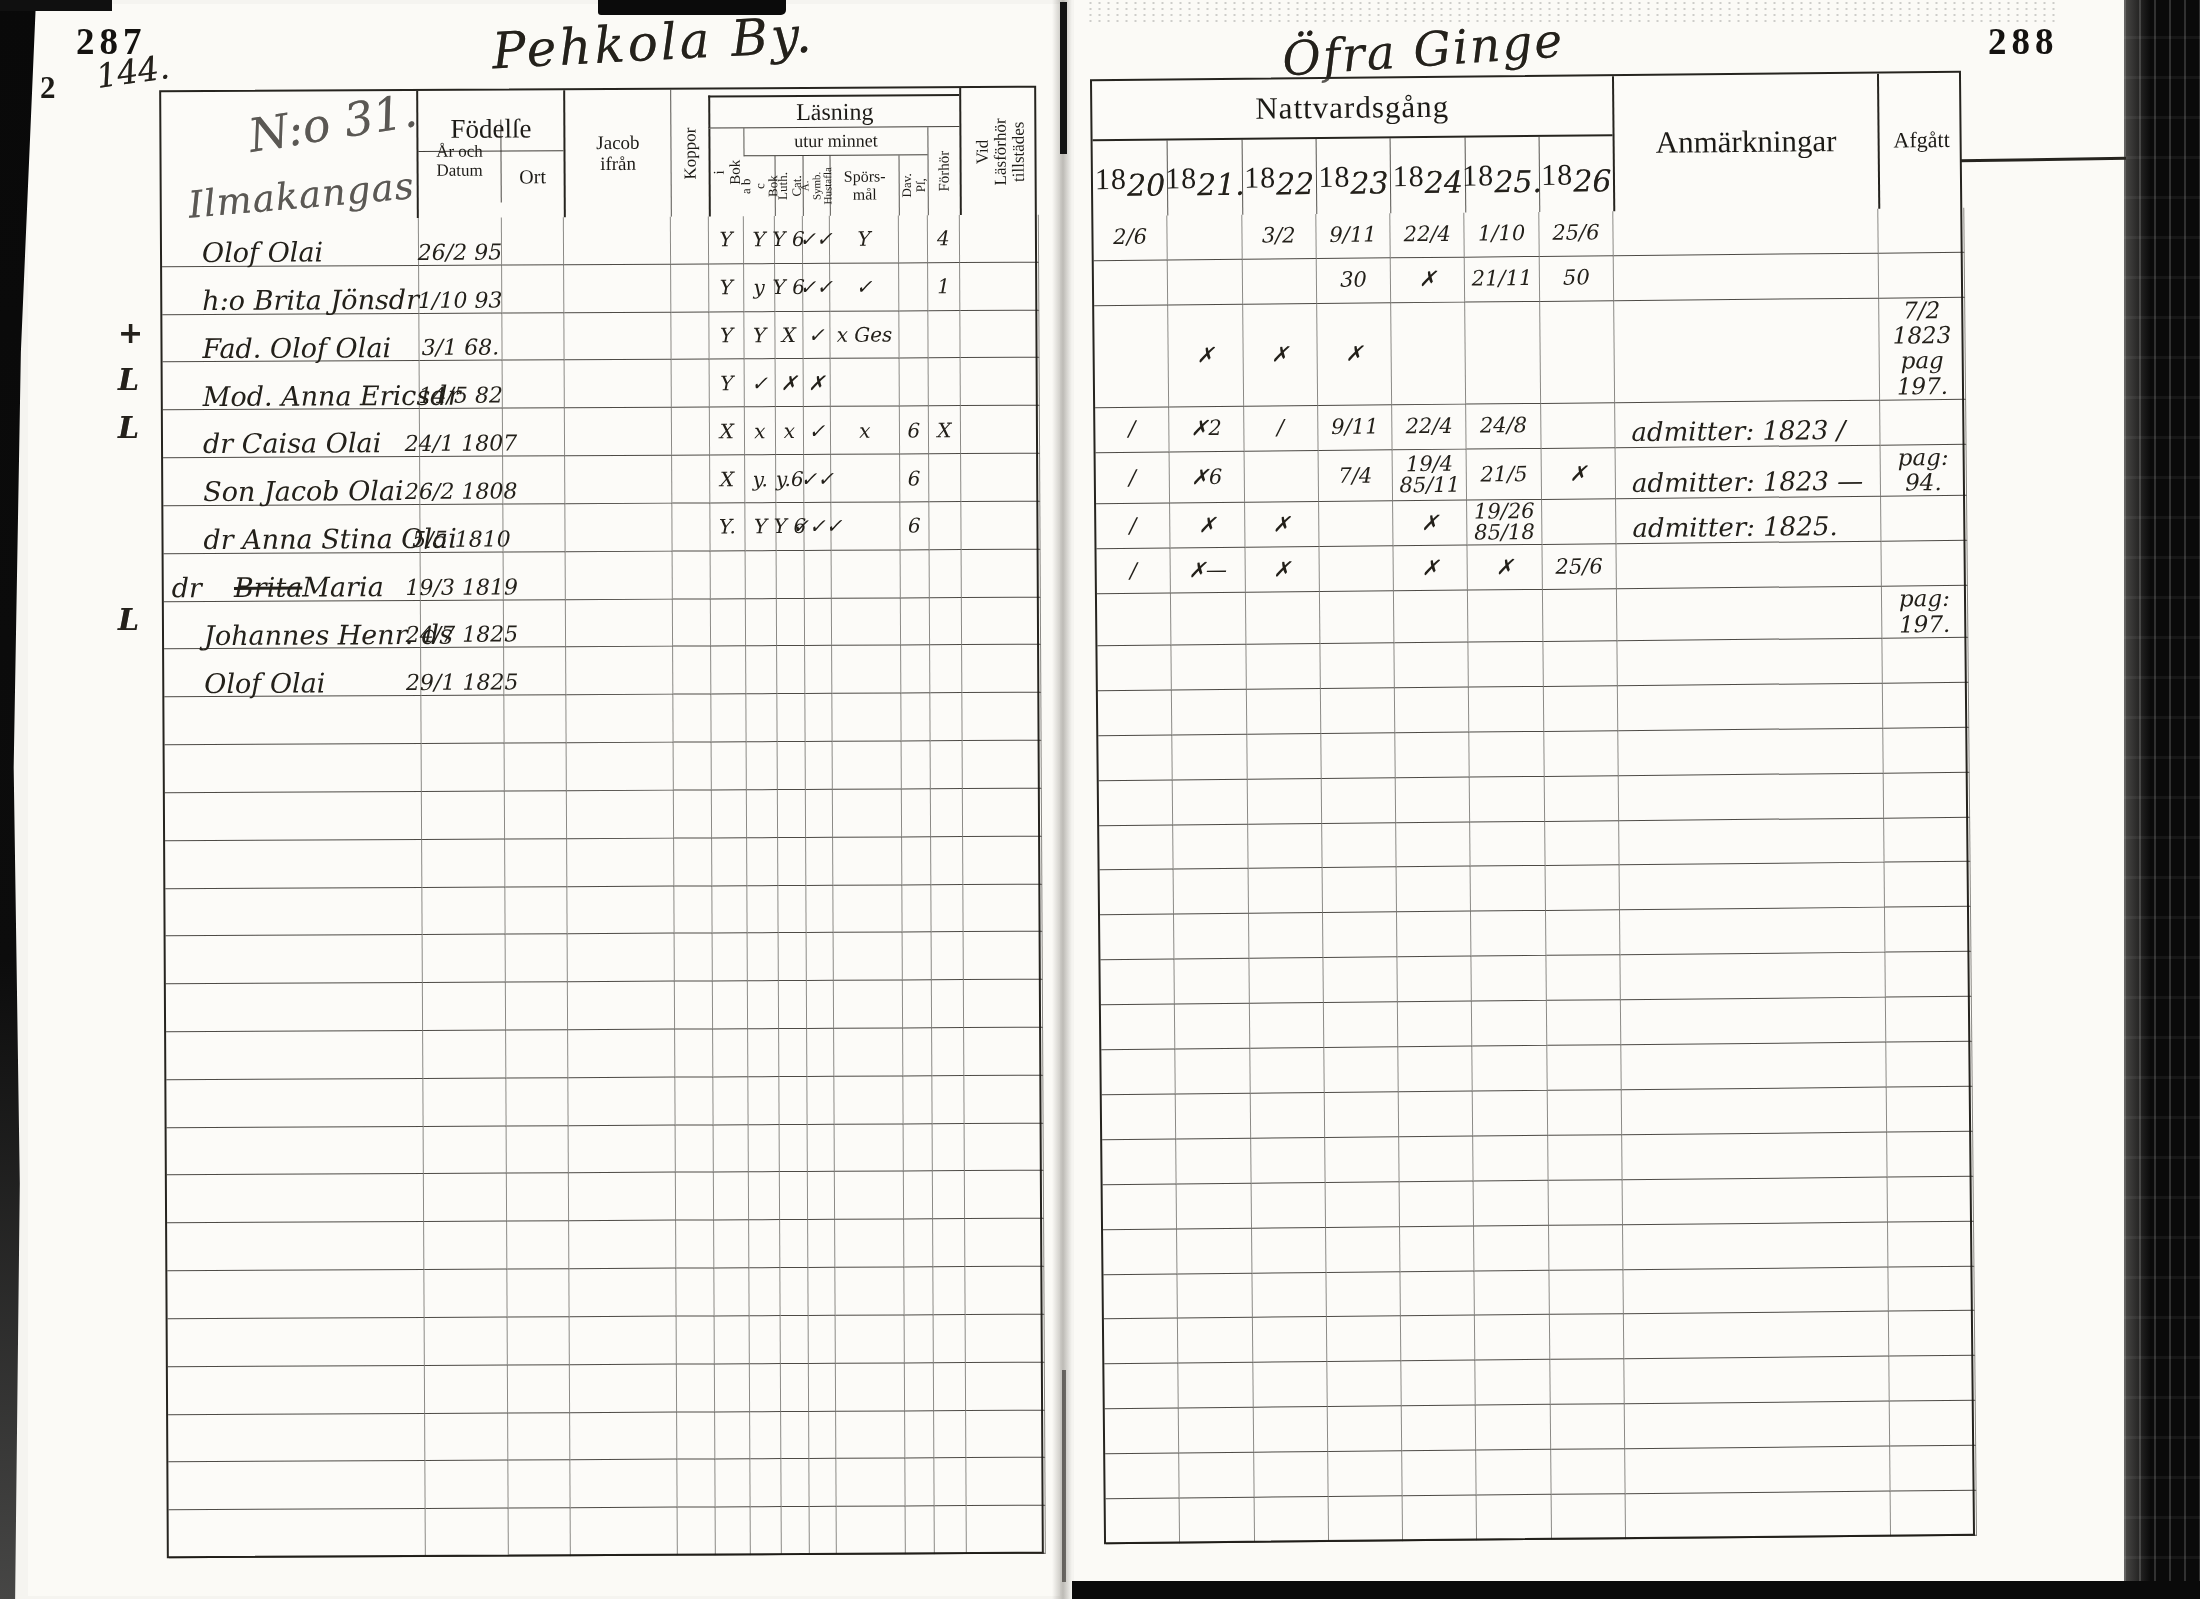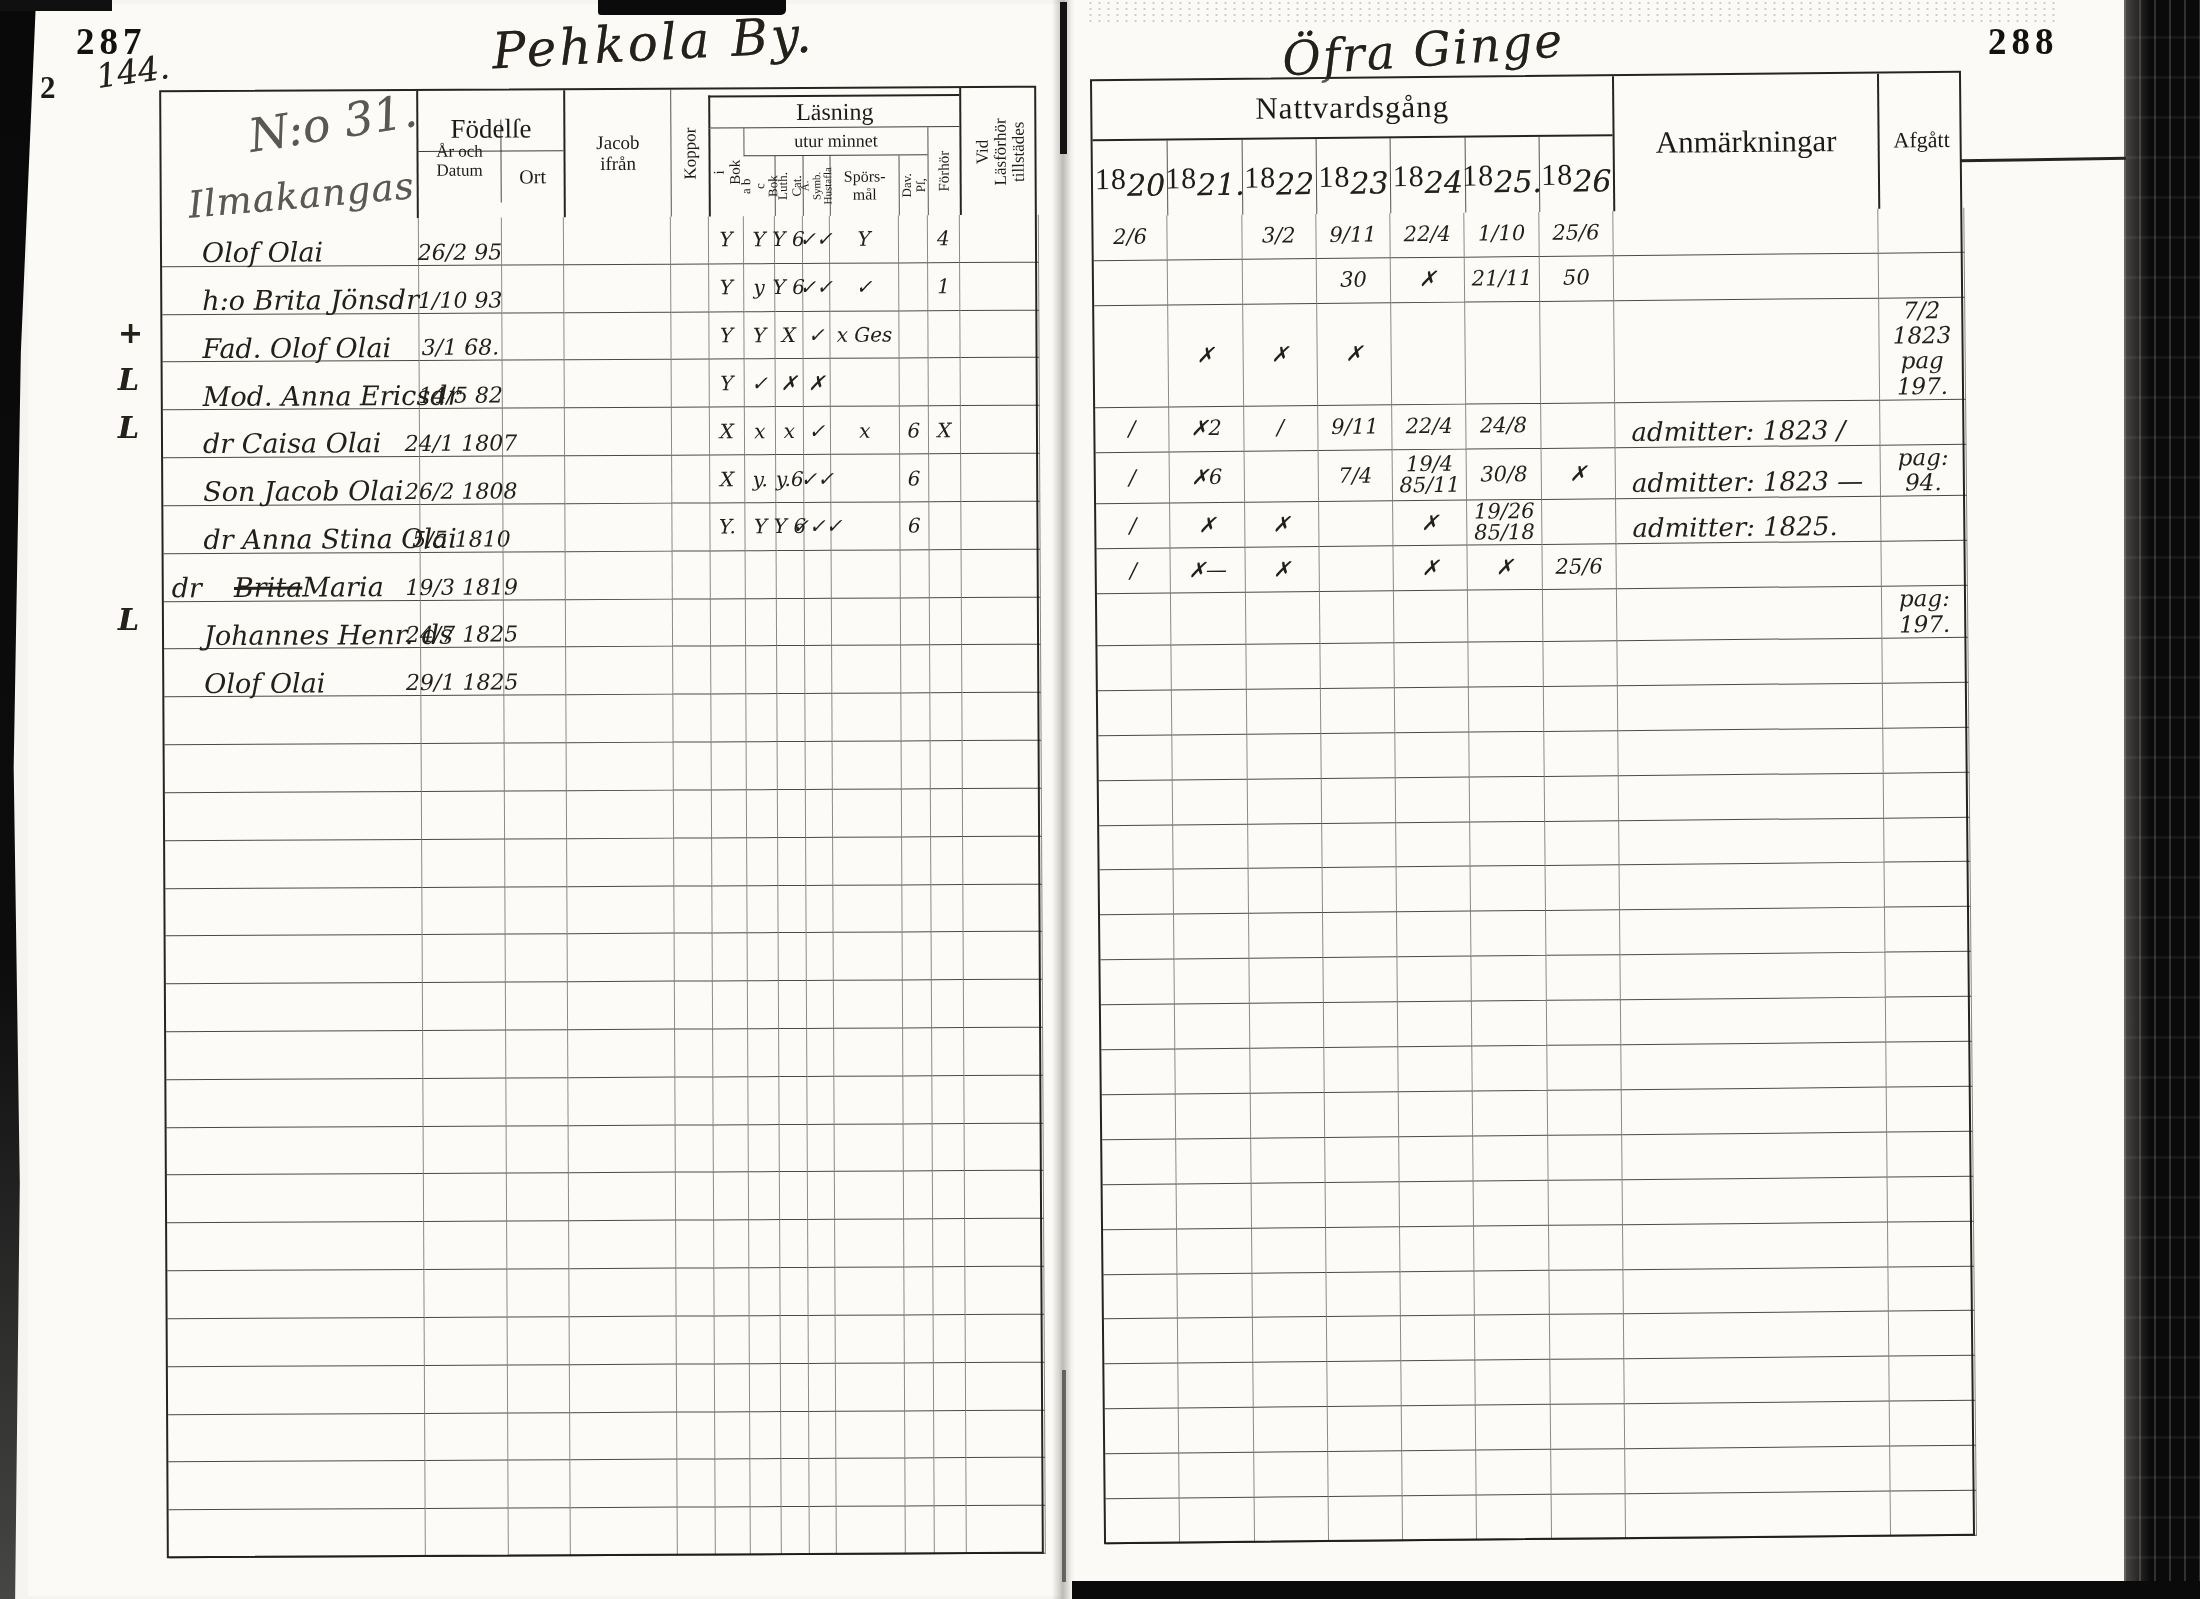--- a/index.html
+++ b/index.html
@@ -702,21 +702,21 @@
         <div class="bcell c-year">22/4</div>
         <div class="bcell c-year">24/8</div>
         <div class="bcell c-year"></div>
         <div class="bcell c-anm">admitter: 1823 /</div>
         <div class="bcell c-afgatt"></div>
         <div class="bcell c-year">/</div>
         <div class="bcell c-year">✗6</div>
         <div class="bcell c-year"></div>
         <div class="bcell c-year">7/4</div>
         <div class="bcell c-year">19/4 85/11</div>
-        <div class="bcell c-year">30/8</div>
+        <div class="bcell c-year">21/5</div>
         <div class="bcell c-year">✗</div>
         <div class="bcell c-anm">admitter: 1823 —</div>
         <div class="bcell c-afgatt">pag: 94.</div>
         <div class="bcell c-year">/</div>
         <div class="bcell c-year">✗</div>
         <div class="bcell c-year">✗</div>
         <div class="bcell c-year"></div>
         <div class="bcell c-year">✗</div>
         <div class="bcell c-year">19/26 85/18</div>
         <div class="bcell c-year"></div>

